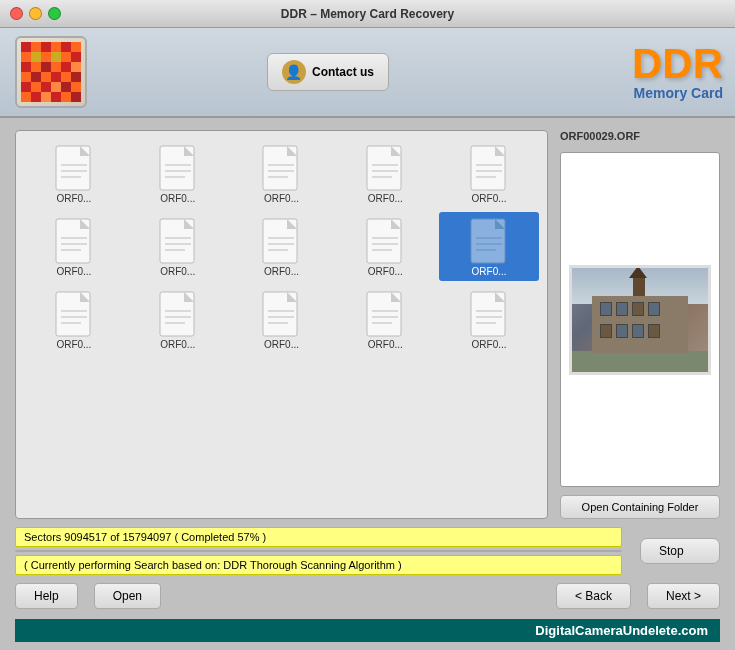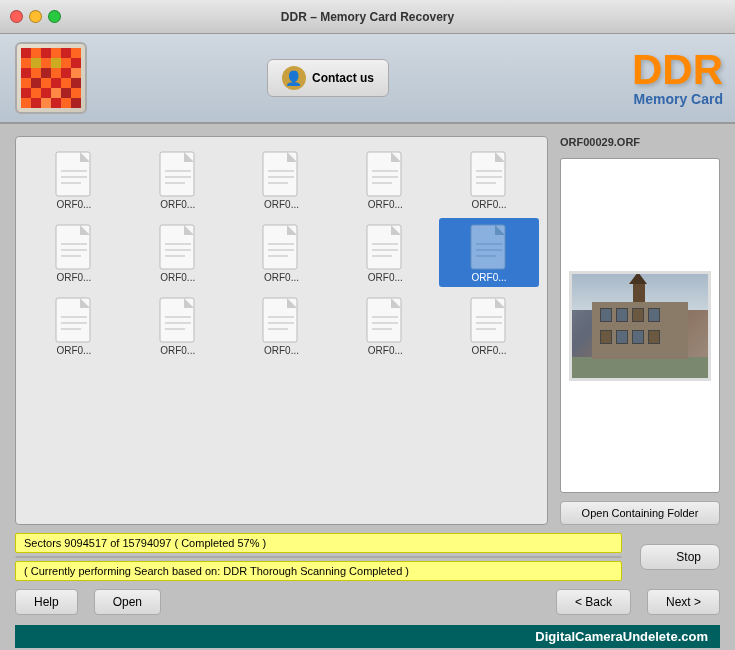--- a/index.html
+++ b/index.html
@@ -8,21 +8,21 @@
       height: 650px;
       background: #c0c0c0;
       font-family: 'Lucida Grande', Arial, sans-serif;
       font-size: 12px;
       overflow: hidden;
     }
 
     
     .title-bar {
       background: linear-gradient(to bottom, #e8e8e8, #c8c8c8);
-      height: 34px;
+      height: 28px;
       display: flex;
       align-items: center;
       justify-content: center;
       border-bottom: 1px solid #999;
       position: relative;
     }
     .title-bar-buttons {
       position: absolute;
       left: 10px;
       display: flex;
@@ -237,21 +237,21 @@
       border-radius: 2px;
     }
     .stop-btn {
       background: linear-gradient(to bottom, #f0f0f0, #d8d8d8);
       border: 1px solid #aaa;
       border-radius: 7px;
       padding: 5px 18px;
       cursor: pointer;
       font-size: 12px;
       width: 80px;
-      text-align: right;
+      text-align: left;
     }
     .progress-bar-container {
       flex: 1;
       height: 16px;
       background: #e0e0e0;
       border: 1px solid #aaa;
       border-radius: 3px;
       overflow: hidden;
     }
     .progress-bar-fill {
@@ -607,21 +607,21 @@
     </div>
   </div>
 
   <div class="controls-area">
     <div class="progress-and-stop">
       <div class="progress-section">
         <div class="progress-info">Sectors 9094517 of 15794097  ( Completed 57% )</div>
         <div class="progress-bar-container">
           <div class="progress-bar-fill" style="width: 57%;"></div>
         </div>
-        <div class="algorithm-info">( Currently performing Search based on: DDR Thorough Scanning Completed )</div>
+        <div class="algorithm-info">( Currently performing Search based on: DDR Thorough Scanning Algorithm )</div>
       </div>
       <button class="stop-btn">Stop</button>
     </div>
 
     <div class="nav-row">
       <button class="nav-btn">Help</button>
       <button class="nav-btn">Open</button>
       <div class="nav-spacer"></div>
       <button class="nav-btn">&lt; Back</button>
       <button class="nav-btn">Next &gt;</button>

